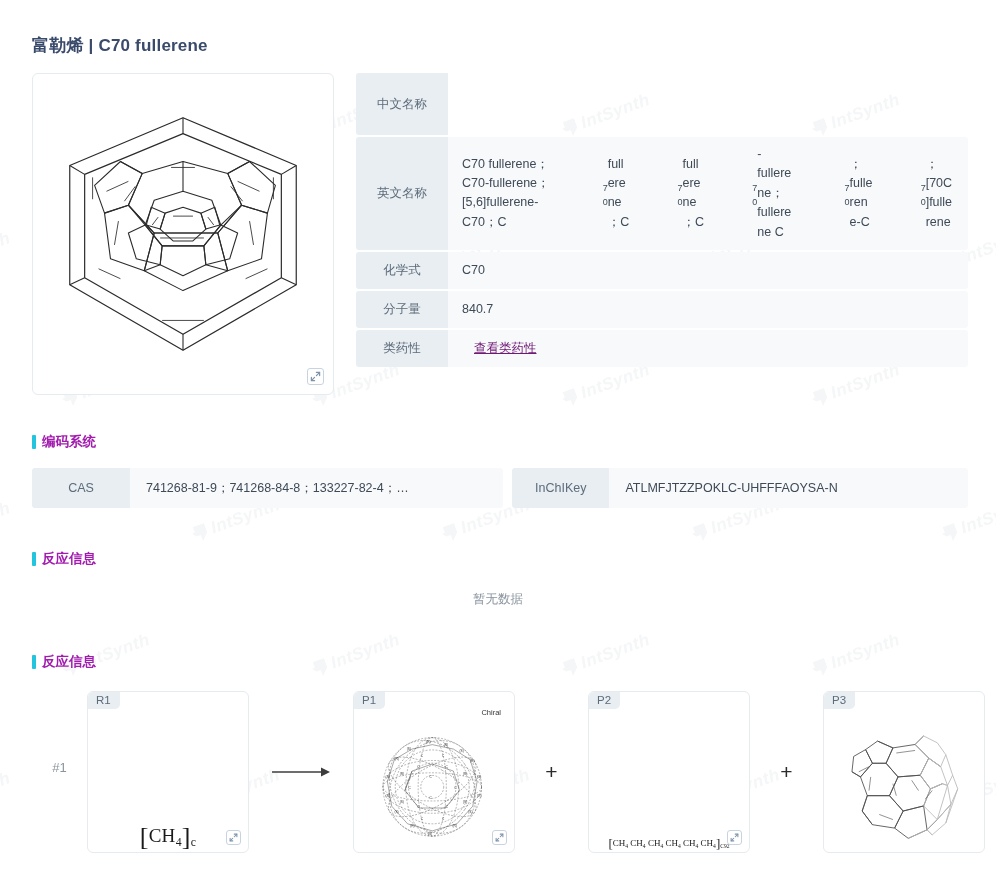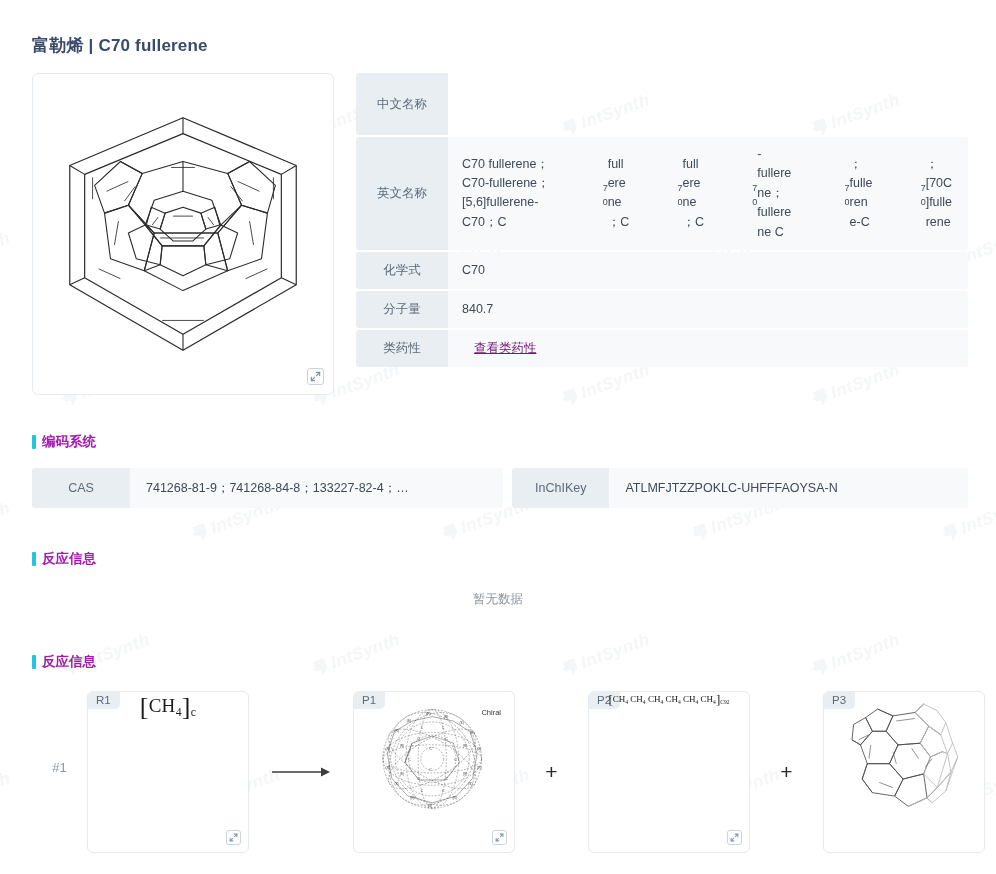--- a/index.html
+++ b/index.html
@@ -233,21 +233,21 @@
     background: #e8eef2;
     color: #5d6b7a;
     font-size: 11.5px;
     padding: 2px 9px 3px 8px;
     border-radius: 5px 0 5px 0;
   }
   .mol-card .card-body {
     position: absolute;
     inset: 0;
     display: flex;
-    align-items: flex-start;
+    align-items: flex-end;
     justify-content: center;
   }
   .formula {
     font-family: "Liberation Serif", "DejaVu Serif", serif;
     font-size: 19px;
     color: #1a1a1a;
     white-space: nowrap;
     letter-spacing: .3px;
   }
   .formula .brk { font-size: 26px; vertical-align: -3px; font-weight: 300; }

